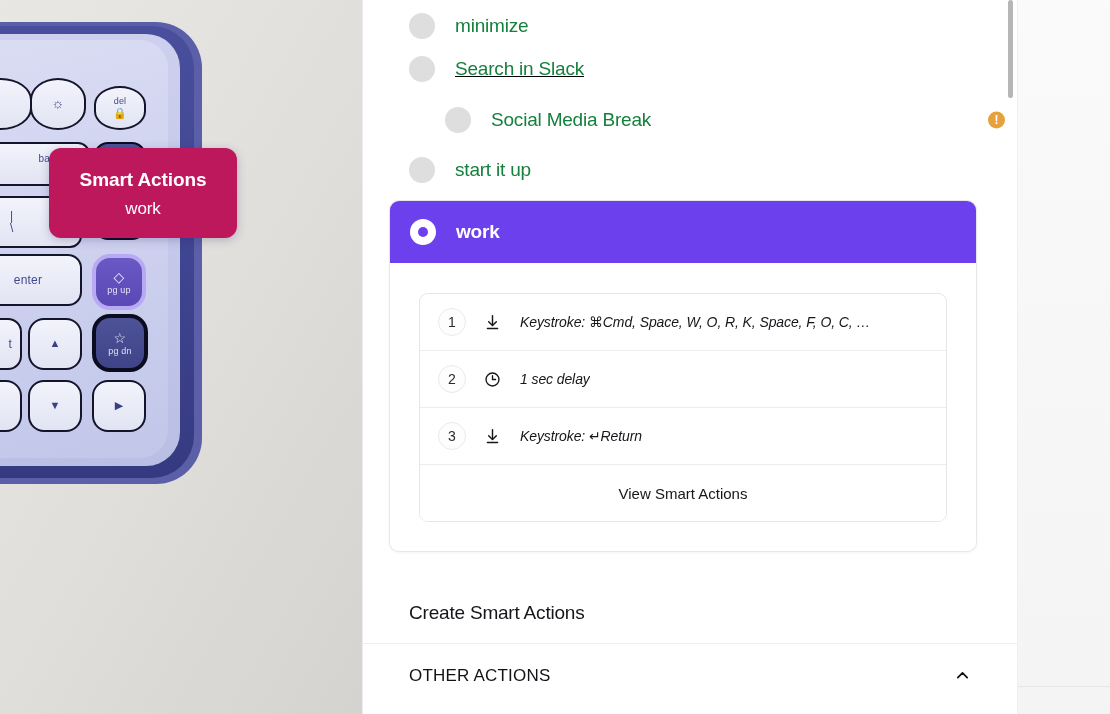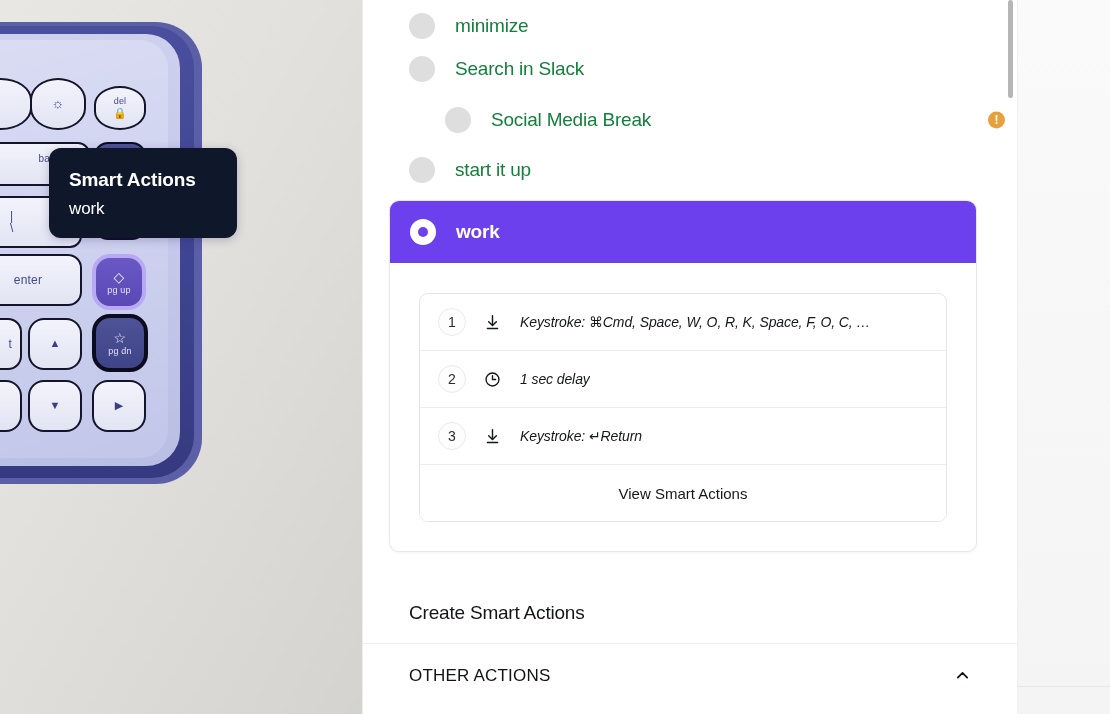--- a/index.html
+++ b/index.html
@@ -65,24 +65,25 @@
   .key.accent {
     background: linear-gradient(180deg,#6a59c4 0%,#5a49b4 100%);
     color: #efeaff; border-color: #b9a9f2; border-width: 4px;
   }
   .key .glyph { font-size: 14px; line-height: 1; margin-bottom: 2px; }
   .key .cap   { font-size: 9px; line-height: 1; opacity: .95; }
 
   
   #tooltip {
     position: absolute; left: 49px; top: 148px; width: 188px; height: 90px;
-    background: #0f172a; border-radius: 12px;
+    background: #be185d; border-radius: 12px;
     padding: 21px 20px 0 20px;
     color: #ffffff;
     box-shadow: 0 2px 10px rgba(40,20,90,.25);
+    text-align: center;
   }
   #tooltip .t-title { font-size: 19px; font-weight: bold; letter-spacing: -.1px; }
   #tooltip .t-sub   { font-size: 17px; font-weight: normal; margin-top: 8px; letter-spacing: -.1px; }
 
   
   #panel {
     position: absolute; left: 362px; top: 0; width: 655px; height: 714px;
     background: #ffffff;
     border-left: 1px solid #ececec;
     overflow: hidden;
@@ -266,21 +267,21 @@
   </div>
 
   <div id="panel">
     <div id="panel-inner">
 
       <div class="act-row" style="top:0;position:absolute;width:100%;">
         <span class="bullet"></span>
         <span class="act-label">minimize</span>
       </div>
 
-      <div class="act-row" style="top:43px;position:absolute;width:100%;">
+      <div class="act-row" style="top:43px;position:absolute;width:100%;text-decoration:underline;">
         <span class="bullet"></span>
         <span class="act-label">Search in Slack</span>
       </div>
 
       <div class="act-row" style="top:94px;position:absolute;width:100%;margin-left:36px;">
         <span class="bullet"></span>
         <span class="act-label">Social Media Break</span>
         <span class="warn-badge">!</span>
       </div>
 

